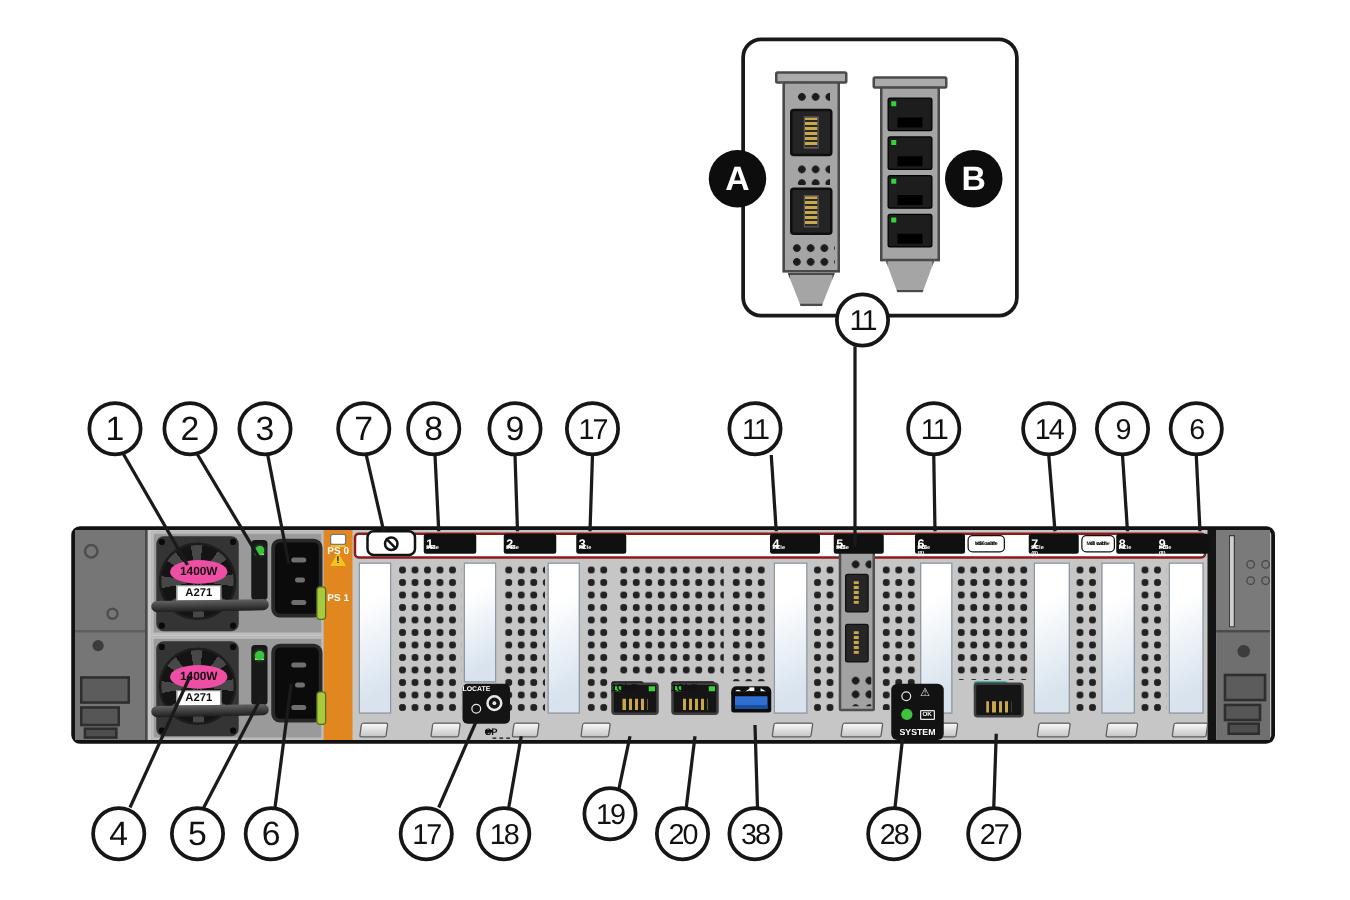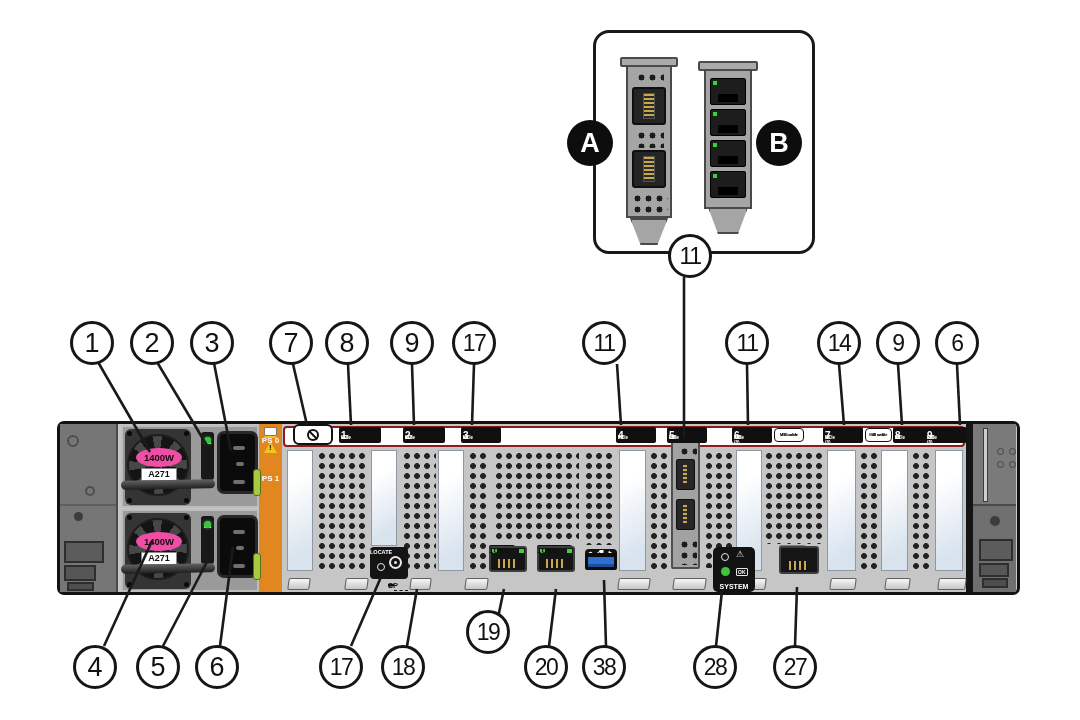--- a/index.html
+++ b/index.html
@@ -183,21 +183,21 @@
       <div class="callout c2" style="left: 582px; top: 321px;">11</div>
       <div class="callout c2" style="left: 725px; top: 321px;">11</div>
       <div class="callout c2" style="left: 817px; top: 321px;">14</div>
       <div class="callout c2" style="left: 876px; top: 321px;">9</div>
       <div class="callout c2" style="left: 935px; top: 321px;">6</div>
       <div class="callout" style="left: 73px; top: 645px;">4</div>
       <div class="callout" style="left: 136px; top: 645px;">5</div>
       <div class="callout" style="left: 195px; top: 645px;">6</div>
       <div class="callout c2" style="left: 319px; top: 645px;">17</div>
       <div class="callout c2" style="left: 381px; top: 645px;">18</div>
-      <div class="callout c2" style="left: 466px; top: 610px;">19</div>
+      <div class="callout c2" style="left: 466px; top: 629px;">19</div>
       <div class="callout c2" style="left: 524px; top: 645px;">20</div>
       <div class="callout c2" style="left: 582px; top: 645px;">38</div>
       <div class="callout c2" style="left: 693px; top: 645px;">28</div>
       <div class="callout c2" style="left: 773px; top: 645px;">27</div>
     </div>
 
   <div class="detail-box"></div>
   <div class="bkA-tab"></div>
   <div class="bkA-body"></div>
   <div class="holes" style="left:634px;top:70px;width:30px;height:14px;z-index:3;"></div>

